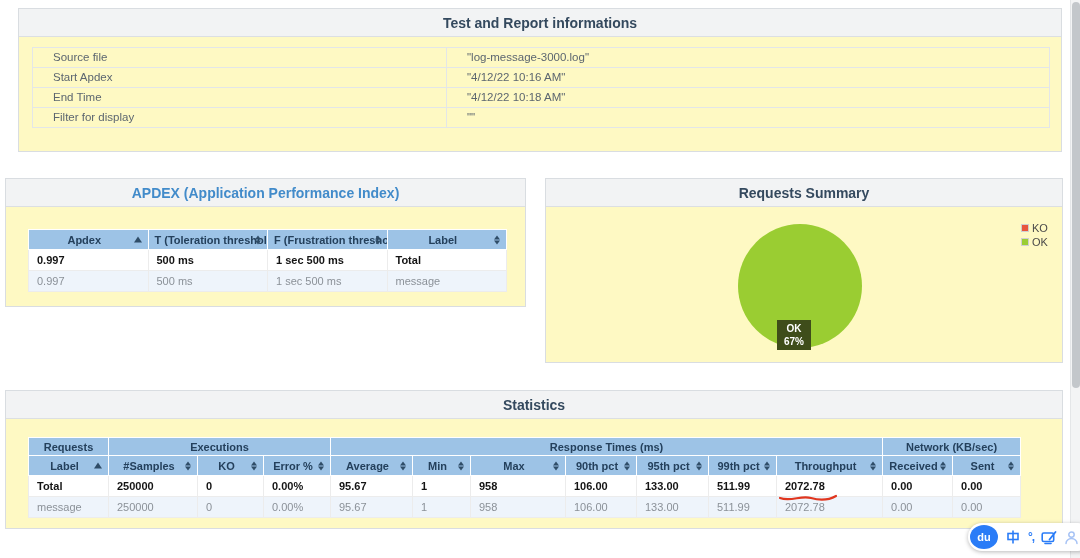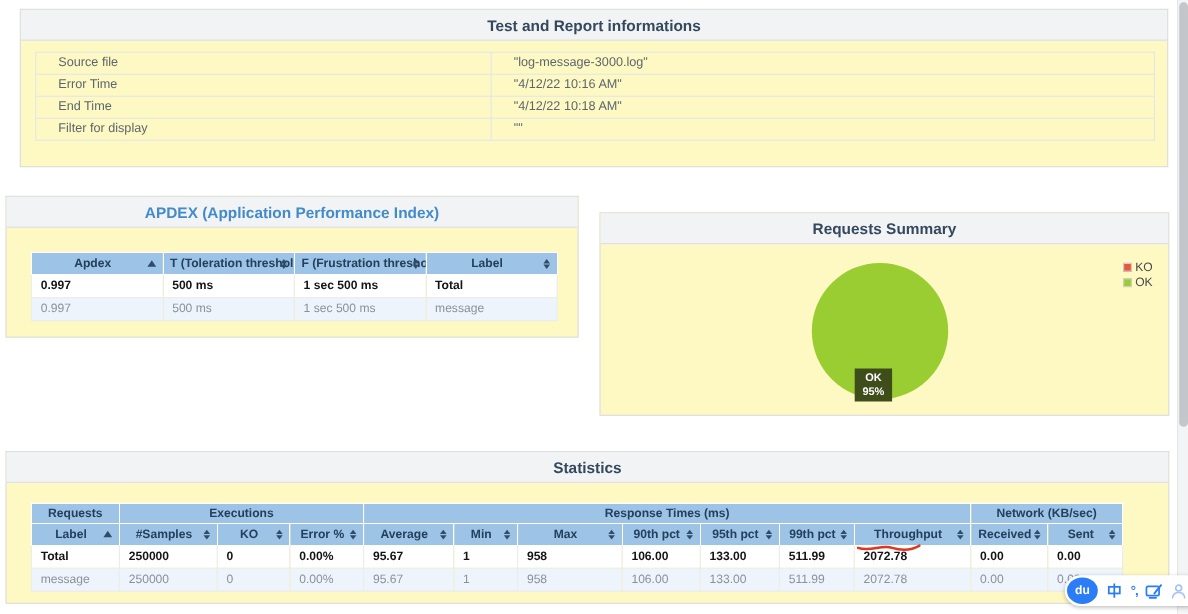--- a/index.html
+++ b/index.html
@@ -9,22 +9,22 @@
 
   
   .panel { position:absolute; background:#fef9c3; border:1px solid #d9dde1; }
   .panel-header { height:28px; background:#f2f3f4; border-bottom:1px solid #dcdfe2;
                   display:flex; align-items:center; justify-content:center; }
   .panel-title { font-size:14px; font-weight:bold; color:#34495e; }
   .panel-title.link { color:#428bca; cursor:pointer; }
 
   #test-info-panel { left:18px; top:8px;  width:1044px; height:144px; }
   #apdex-panel     { left:5px;  top:178px; width:521px;  height:129px; }
-  #summary-panel   { left:545px;top:193px; width:518px;  height:185px; }
-  #stats-panel     { left:5px;  top:410px; width:1058px; height:139px; }
+  #summary-panel   { left:545px;top:178px; width:518px;  height:185px; }
+  #stats-panel     { left:5px;  top:390px; width:1058px; height:139px; }
 
   
   .info-table { border-collapse:collapse; table-layout:fixed; width:1018px; margin:10px 0 0 13px;
                 font-size:11.5px; color:#5c6670; }
   .info-table td { border:1px solid #e3e6e8; padding:3px 20px; height:20px; line-height:13px; }
   .info-table td.lbl { width:414px; }
 
   
   .data-table { border-collapse:collapse; table-layout:fixed; font-size:11px; border:1px solid #dcdcdc; }
   .data-table th { background:#9dc3e6; color:#24405c; font-weight:bold; text-align:center;
@@ -89,21 +89,21 @@
     <div class="panel-header">
       <span class="panel-title">Test and Report informations</span>
     </div>
     <table class="info-table">
       <tbody>
         <tr>
           <td class="lbl">Source file</td>
           <td>"log-message-3000.log"</td>
         </tr>
         <tr>
-          <td class="lbl">Error Time</td>
+          <td class="lbl">Start Apdex</td>
           <td>"4/12/22 10:16 AM"</td>
         </tr>
         <tr>
           <td class="lbl">End Time</td>
           <td>"4/12/22 10:18 AM"</td>
         </tr>
         <tr>
           <td class="lbl">Filter for display</td>
           <td>""</td>
         </tr>
@@ -147,21 +147,21 @@
     </table>
   </section>
 
   <section class="panel" id="summary-panel">
     <div class="panel-header">
       <span class="panel-title">Requests Summary</span>
     </div>
     <div class="pie" style="background: rgb(154, 205, 50);"></div>
     <div class="pie-label" style="background: rgb(63, 77, 26);">
       <div>OK</div>
-      <div>95%</div>
+      <div>67%</div>
     </div>
     <div class="legend">
       <div class="legend-item">
         <span class="swatch" style="background: rgb(232, 86, 61);"></span>
         <span>KO</span>
       </div>
       <div class="legend-item">
         <span class="swatch" style="background: rgb(154, 205, 50);"></span>
         <span>OK</span>
       </div>

